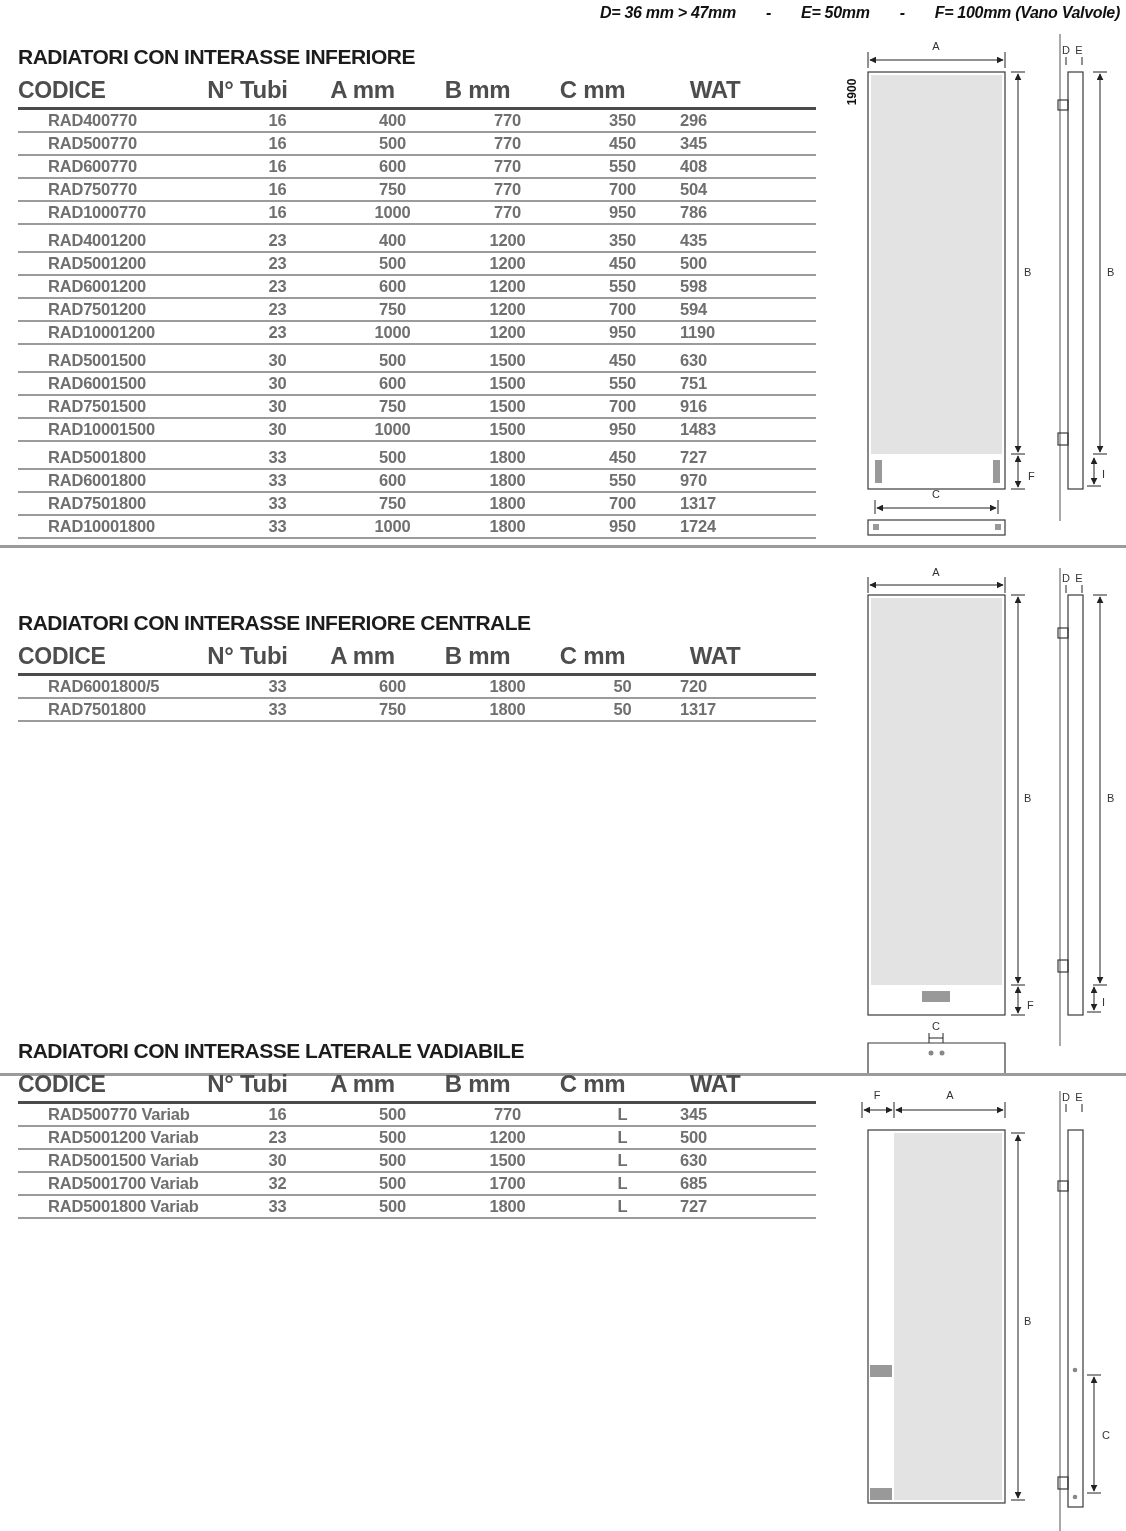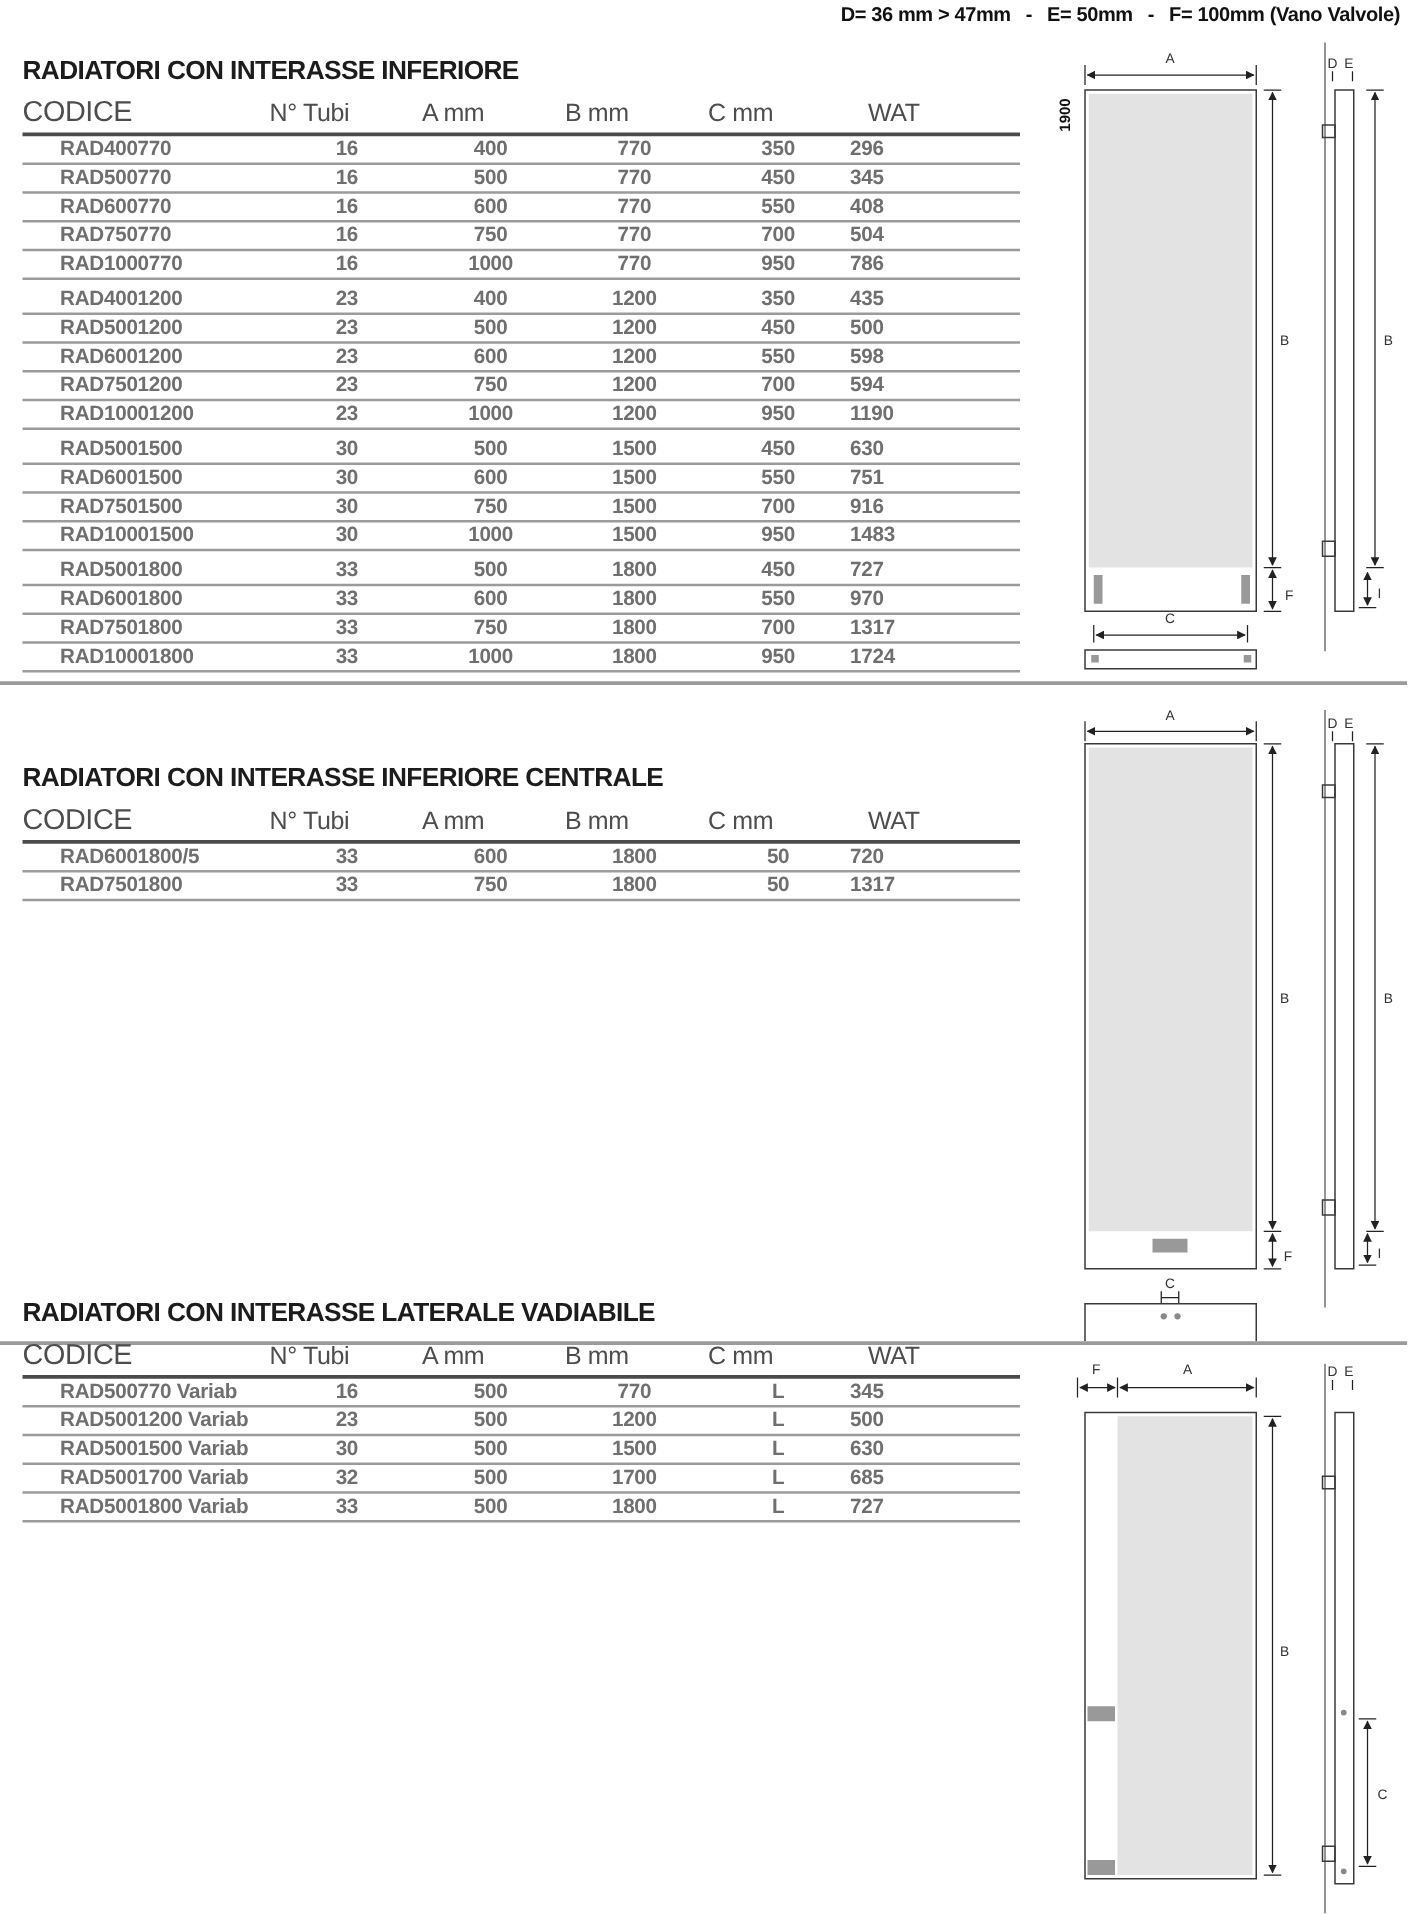--- a/index.html
+++ b/index.html
@@ -2,35 +2,35 @@
 <html><head>
 <meta charset="utf-8">
 <style>
   html,body{margin:0;padding:0;background:#fff;}
   #page{
     position:relative;width:1126px;height:1531px;background:#fff;overflow:hidden;
     font-family:"Liberation Sans",sans-serif;color:#222;
   }
   
   .hdr-note{
-    position:absolute;top:4px;right:6px;display:flex;align-items:flex-end;gap:12px;
-    font-weight:bold;font-size:16px;color:#111;letter-spacing:-0.3px;
+    position:absolute;top:4px;right:6px;display:flex;align-items:flex-end;gap:30px;
+    font-weight:bold;font-size:16px;color:#111;letter-spacing:-0.3px;font-style:italic;
   }
   .hdr-sep{font-weight:bold;font-size:16px;color:#111;}
   
   .tbl{position:absolute;left:18px;width:798px;}
   .tbl .title{
     margin:0 0 8px 0;font-size:21px;line-height:22px;font-weight:bold;color:#1c1c1c;
     letter-spacing:-0.5px;
   }
   .thead{
-    display:flex;align-items:flex-end;border-bottom:3px solid #4b4b4b;padding-bottom:3px;
-    color:#4d4d4d;font-weight:normal;letter-spacing:-0.3px;
+    display:flex;align-items:center;border-bottom:3px solid #4b4b4b;padding-bottom:3px;
+    color:#4d4d4d;font-weight:bold;letter-spacing:-0.3px;
   }
-  .hcell{font-size:20px;}
+  .hcell{font-size:24px;}
   .hcell.c0{width:172px;text-align:left;font-size:23px;}
   .hcell.c1,.hcell.c2,.hcell.c3,.hcell.c4{width:115px;text-align:center;}
   .hcell.c5{width:130px;text-align:center;}
   .tgroup + .tgroup{margin-top:5px;}
   .trow{
     display:flex;align-items:center;height:23px;box-sizing:border-box;
     border-bottom:2px solid #9b9b9b;color:#6f6f6f;font-weight:bold;font-size:16.5px;
     letter-spacing:-0.2px;
   }
   .tcell{white-space:nowrap;}

